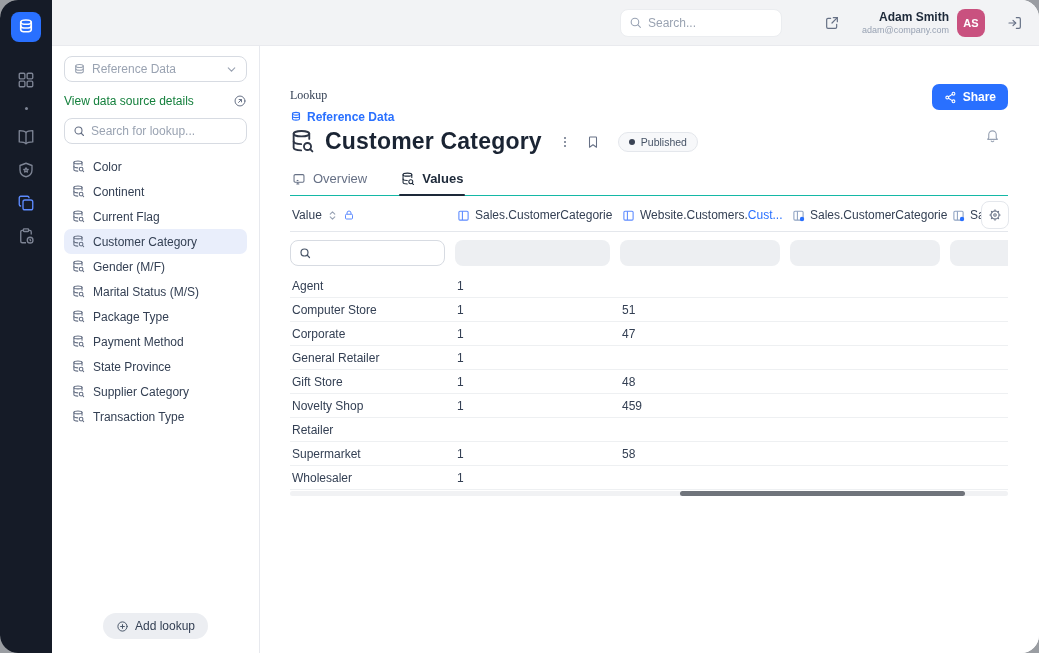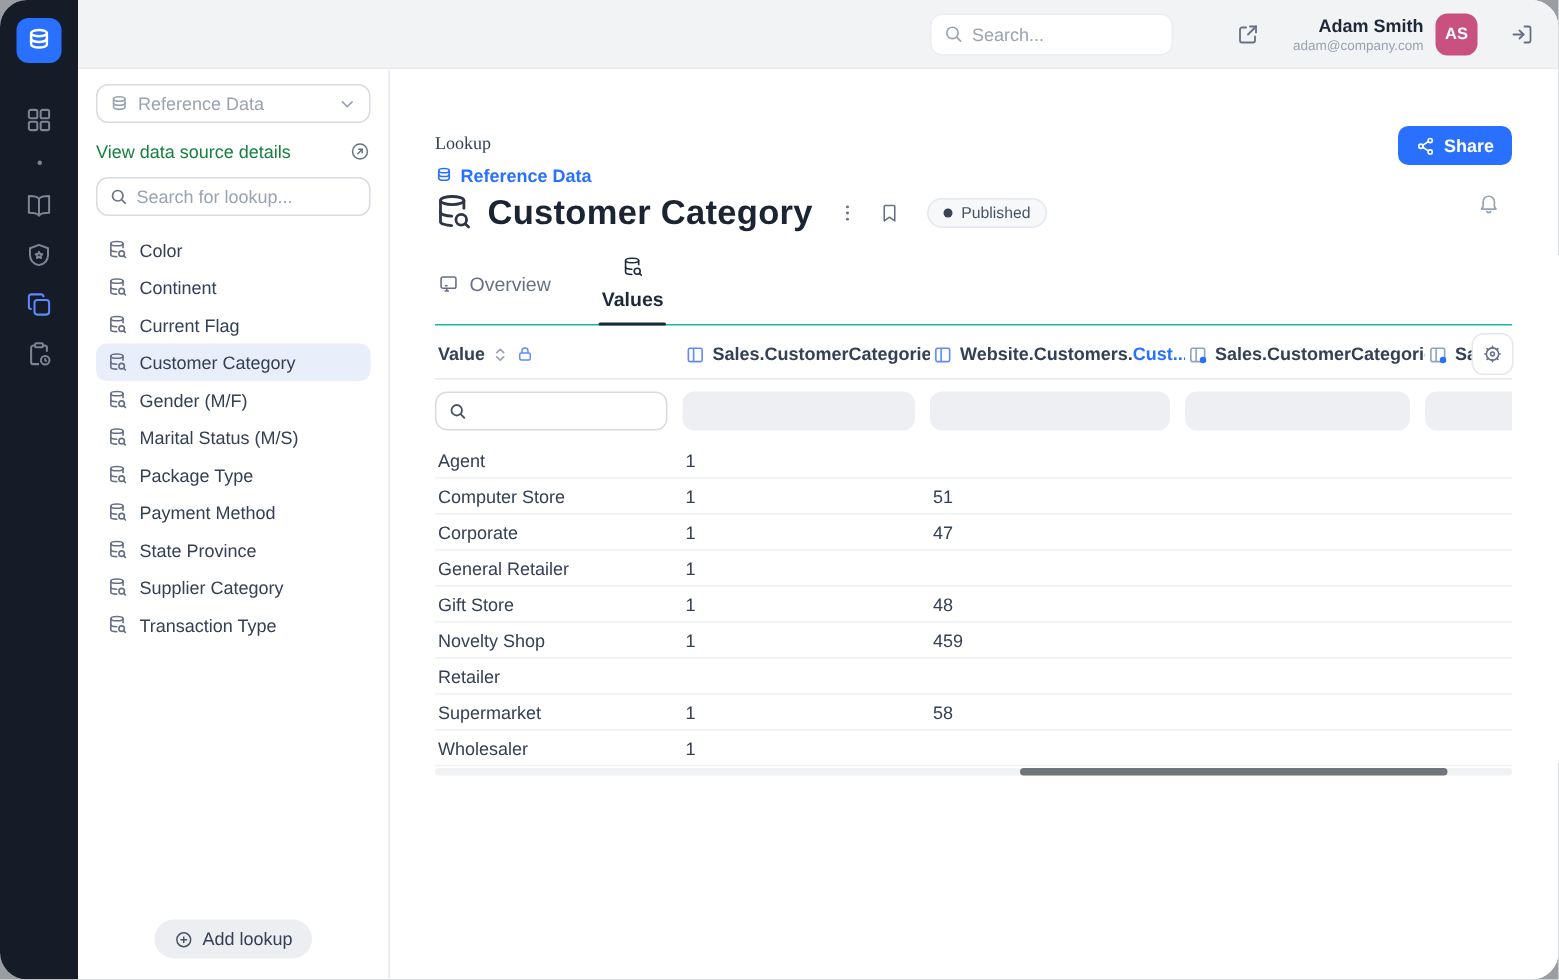--- a/index.html
+++ b/index.html
@@ -122,37 +122,37 @@
     font-size:12px; font-weight:bold; cursor:pointer; font-family:"Liberation Sans", sans-serif;
   }
   .share-btn svg { width:13px; height:13px; }
   .bell { position:absolute; top:40px; right:8px; color:#98a2b3; cursor:pointer; }
   .bell svg { width:15px; height:15px; }
   
   .tab-bar { margin-top:16px; display:flex; gap:30px; border-bottom:1px solid #14b8a6; }
   .tab { display:flex; align-items:center; gap:7px; padding:0 2px 9px 2px; cursor:pointer; color:#667085; position:relative; }
   .tab svg { width:14px; height:14px; }
   .tab .lbl { font-size:13px; }
-  .tab.active { color:#1d2939;flex-direction:column; }
+  .tab.active { color:#1d2939; }
   .tab.active .lbl { font-weight:bold; }
   .tab.active::after { content:""; position:absolute; left:0; right:0; bottom:-1px; height:2px; background:#1d2939; border-radius:1px; }
   
   .toggle-row { margin-top:18px; display:flex; align-items:center; gap:9px; }
   .toggle { width:30px; height:16px; border-radius:9px; background:#2970ff; position:relative; cursor:pointer; }
   .toggle .knob { position:absolute; top:2px; right:2px; width:12px; height:12px; border-radius:50%; background:#fff; }
   .toggle-label { font-size:12px; color:#344054; }
   
   .table-wrap { margin-top:12px; position:relative; width:718px; }
   .table-clip { overflow:hidden; width:718px; }
   .tbl { width:820px; }
   .tr { display:flex; }
   .th, .td { flex:0 0 auto; }
   .c0 { width:165px; } .c1 { width:165px; } .c2 { width:170px; } .c3 { width:160px; } .c4 { width:160px; }
   .head-row { border-bottom:1px solid #e4e7ec; padding-bottom:9px; align-items:center; }
-  .th { display:flex; align-items:center; gap:5px; font-size:12px; font-weight:bold; color:#344054; padding-left:2px; cursor:pointer; }
+  .th { display:flex; align-items:center; gap:5px; font-size:12px; font-weight:normal; color:#344054; padding-left:2px; cursor:pointer; }
   .th .colname { white-space:nowrap; overflow:hidden; }
   .th .hl { color:#2970ff; }
   .th svg.sort { width:11px; height:11px; color:#98a2b3; }
   .th svg.lock { width:12px; height:12px; color:#5d8bff; }
   .th svg.tbl-ic { width:13px; height:13px; color:#5d8bff; flex:0 0 13px; }
   .th svg.tbl-ic.muted { color:#8fa3c2; }
   .filter-row { padding:8px 0; }
   .filter-cell { padding-right:10px; }
   .filter-input {
     height:26px; border-radius:8px; background:#edeff2; width:100%;

